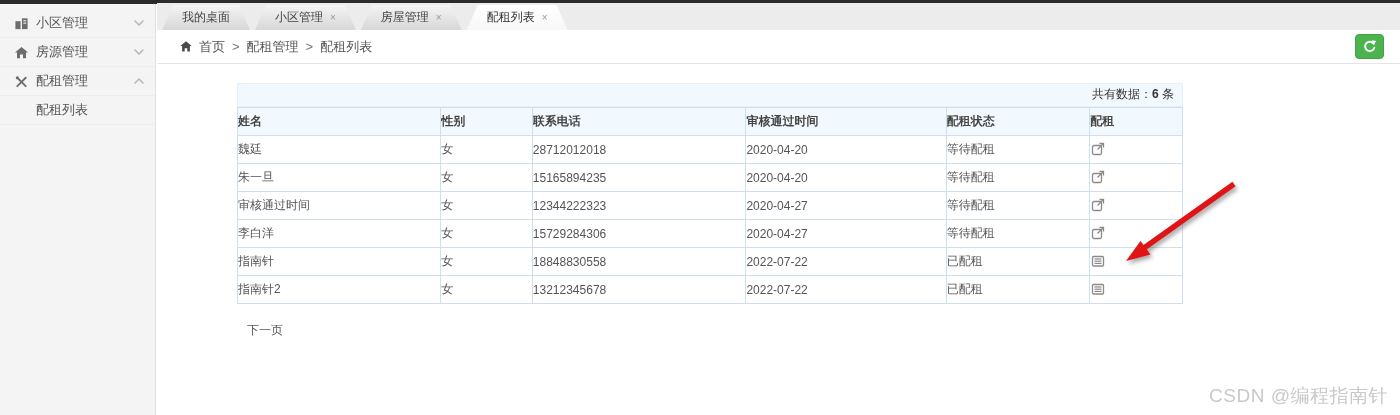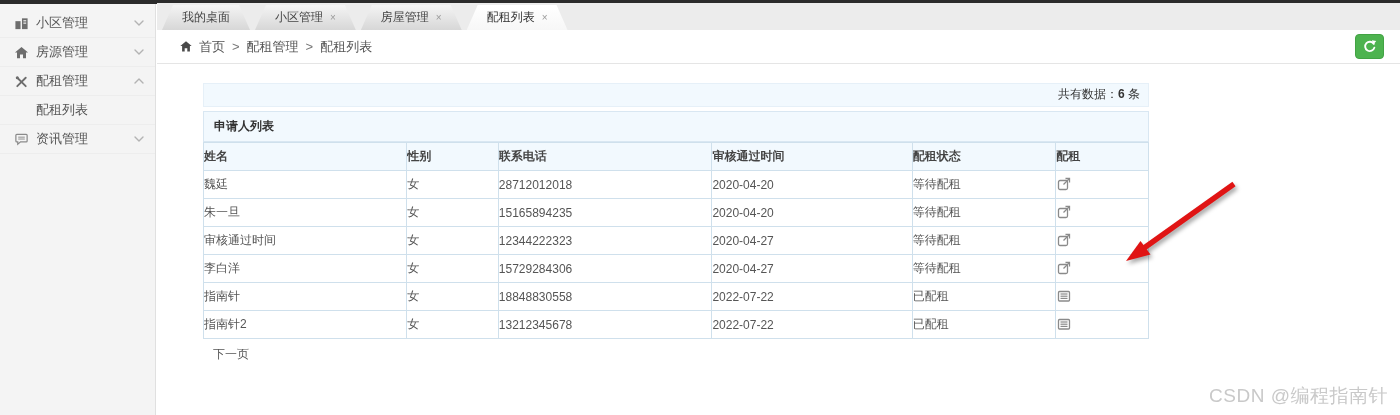--- a/index.html
+++ b/index.html
@@ -37,36 +37,36 @@
 
   .crumb-bar { height:34px; background:#fff; border-bottom:1px solid #e5e5e5;
     display:flex; align-items:center; padding-left:22px; font-size:13px; color:#555; position:relative; }
   .crumb-bar .sep { margin:0 7px; color:#777; }
   .crumb-link { cursor:pointer; }
   .home-ico { width:14px; height:13px; margin-right:6px; }
   .refresh-btn { position:absolute; right:16px; top:4px; width:29px; height:25px;
     background:#4db34f; border:1px solid #42a344; border-radius:4px; cursor:pointer;
     display:flex; align-items:center; justify-content:center; }
 
-  .content { position:relative; padding:19px 0 0 46px; }
+  .content { position:relative; padding:19px 0 0 80px; }
   .panel { width:946px; }
   .summary-bar { background:#f2f9fe; border:1px solid #e6f0f8; padding:2px 8px 3px;
     text-align:right; font-size:12px; color:#333; }
   .summary-bar b { font-weight:bold; }
   .title-bar { margin-top:4px; background:#f2f9fe; border:1px solid #d9e7f2;
     padding:6px 10px; font-size:12px; font-weight:bold; color:#333; }
 
   table.grid { width:100%; border-collapse:collapse; table-layout:fixed; }
   table.grid th, table.grid td { border:1px solid #cfe0ec; height:28px; text-align:left;
     font-size:12px; color:#555; overflow:hidden; white-space:nowrap; }
   table.grid th { background:#f2f9fe; font-weight:bold; color:#444; }
   table.grid td { background:#fff; }
   .act { display:inline-flex; align-items:center; justify-content:center; width:16px; height:16px; cursor:pointer; }
 
-  .next-page { margin:7px 0 0 10px; font-size:12px; color:#555; cursor:pointer; display:inline-block; }
+  .next-page { margin:18px 0 0 10px; font-size:12px; color:#555; cursor:pointer; display:inline-block; }
 
   .red-arrow { position:absolute; left:1110px; top:172px; width:140px; height:102px;
     pointer-events:none; filter:drop-shadow(2px 3px 2px rgba(0,0,0,0.35)); }
 
   .watermark { position:absolute; right:12px; bottom:6px; font-size:19px; color:#c9c9c9; letter-spacing:0.5px; }
 
   svg .ln { stroke:#6d6d6d; stroke-width:2; stroke-linecap:round; fill:none; }
   svg .thin { stroke:#8a8a8a; stroke-width:1.3; fill:none; }
   svg .chv { stroke:#b3b3b3; stroke-width:1.4; fill:none; stroke-linecap:round; stroke-linejoin:round; }
 </style>
@@ -104,31 +104,20 @@
       <circle cx="3.5" cy="4" r="1.6" fill="#6d6d6d"></circle>
     </svg>
     <span class="lbl">配租管理</span>
     <svg class="chev" viewBox="0 0 12 8">
         <polyline class="chv" points="2,6 6,2 10,6"></polyline>
       </svg>
   </div>
   <div class="side-item sub">
     <span class="lbl">配租列表</span>
   </div>
-  <div class="side-item">
-    <svg class="mi" viewBox="0 0 16 16">
-      <path class="thin" d="M2 3.5 Q2 2.5 3 2.5 H13 Q14 2.5 14 3.5 V9.5 Q14 10.5 13 10.5 H7 L4 13 V10.5 H3 Q2 10.5 2 9.5 Z"></path>
-      <line x1="4.5" y1="5.5" x2="11.5" y2="5.5" stroke="#8a8a8a" stroke-width="1"></line>
-      <line x1="4.5" y1="7.5" x2="11.5" y2="7.5" stroke="#8a8a8a" stroke-width="1"></line>
-    </svg>
-    <span class="lbl">资讯管理</span>
-    <svg class="chev" viewBox="0 0 12 8">
-        <polyline class="chv" points="2,2 6,6 10,2"></polyline>
-      </svg>
-  </div>
 </div>
 
 <div class="collapse-handle">
   <span class="tri"></span>
 </div>
 
 <div class="main">
 
   <div class="tabbar">
     <div class="tab">
@@ -164,21 +153,20 @@
         <polygon points="10.6,1.2 15.2,2.2 12.2,5.8" fill="#fff"></polygon>
       </svg>
     </div>
   </div>
 
   <div class="content">
     <div class="panel">
 
       <div class="summary-bar"><span>共有数据：</span><b>6</b><span> 条</span></div>
 
-      <div class="title-bar">申请人列表</div>
 
       <table class="grid">
         <colgroup>
           <col style="width:21.5%">
             <col style="width:9.7%">
             <col style="width:22.6%">
           <col style="width:21.2%">
             <col style="width:15.2%">
             <col style="width:9.8%">
         </colgroup>

